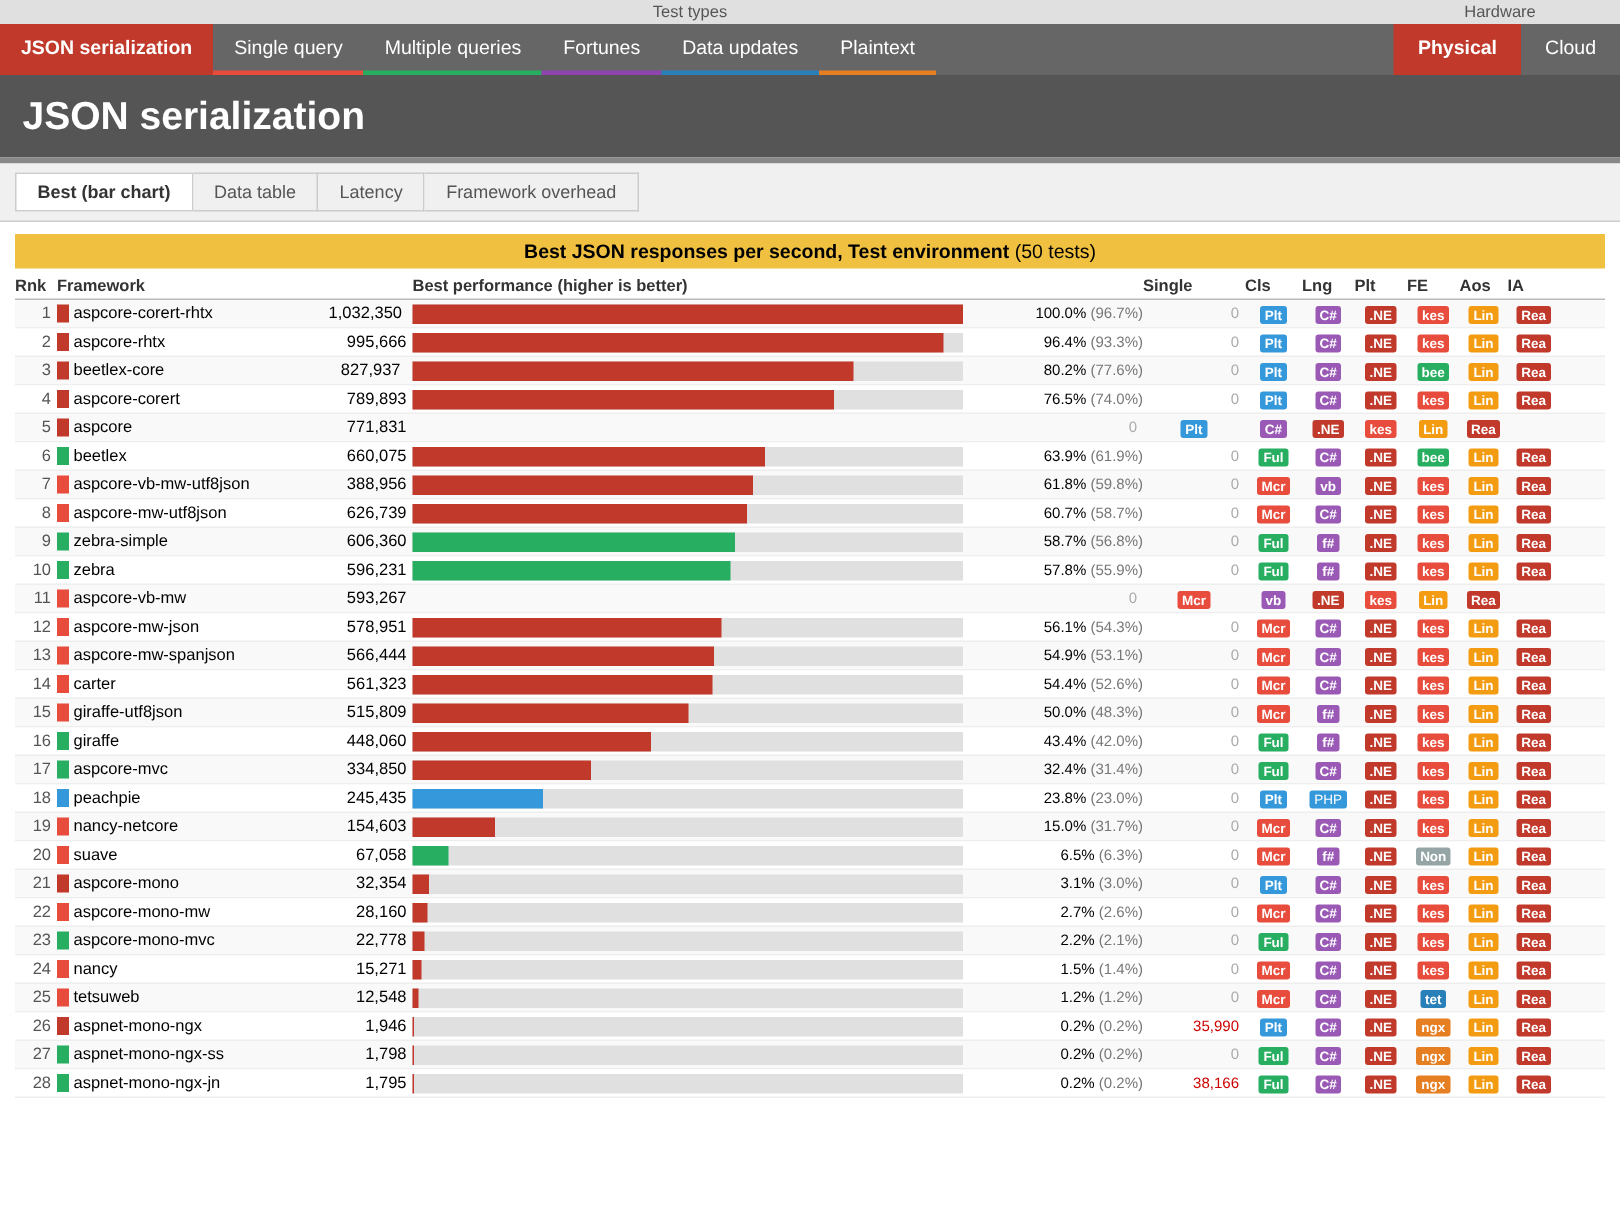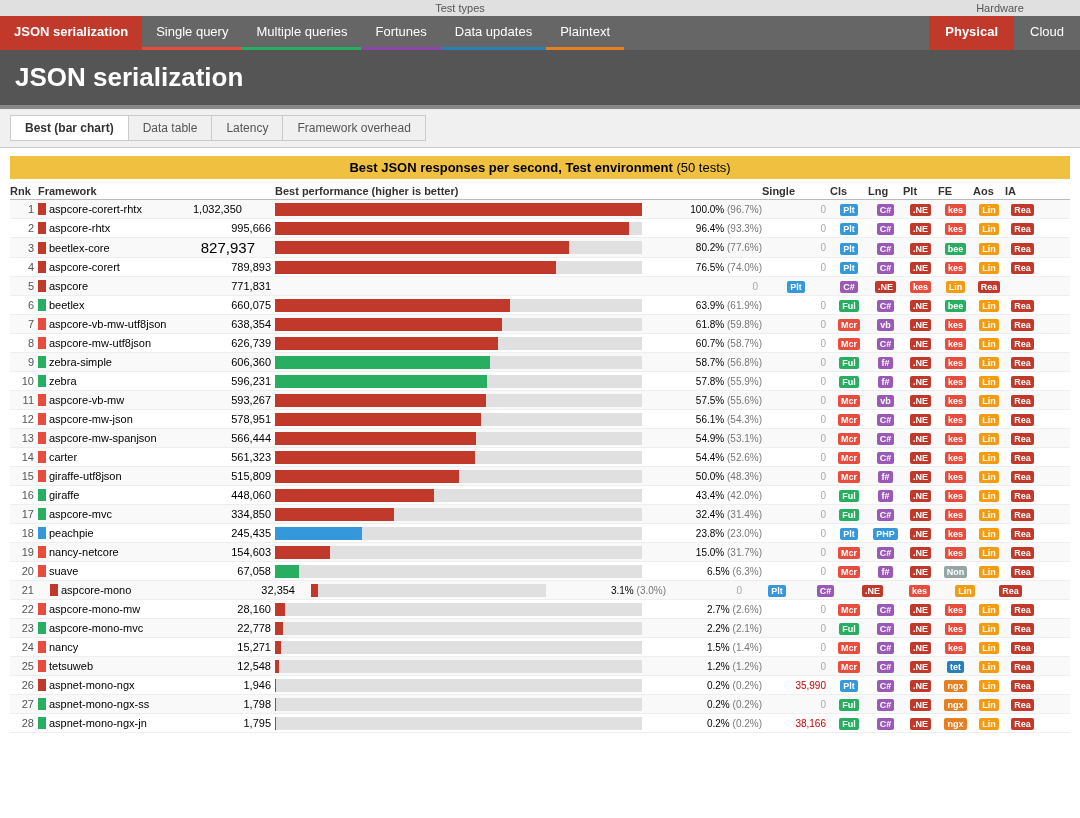--- a/index.html
+++ b/index.html
@@ -60,21 +60,21 @@
     <div></div>
   </div>
 
   <div id="data-rows">
       <div style="display: grid; grid-template-columns: 28px 155px 82px 1fr 68px 38px 35px 35px 35px 32px 35px 30px; align-items: center; background: rgb(249, 249, 249); border-bottom: 1px solid rgb(238, 238, 238); min-height: 19px; padding: 1px 0px;">
     <div style="text-align:right;padding-right:4px;font-size:11px;color:#555;">1</div>
     <div style="display:flex;align-items:center;font-size:11px;">
       <span style="width:8px;height:12px;background:#c0392b;display:inline-block;margin-right:3px;flex-shrink:0;"></span>
       <span>aspcore-corert-rhtx</span>
     </div>
-    <div style="text-align:left;padding-right:20px;font-size:11px;">1,032,350</div>
+    <div style="text-align:right;padding-right:7px;font-size:11px;">1,032,350</div>
     <div style="position:relative;height:13px;padding-right:120px;">
       <div style="width:100%;height:100%;background:#e0e0e0;position:relative;">
         <div style="width:100%;height:100%;background:#c0392b;position:absolute;top:0;left:0;"></div>
       </div>
       <span style="position:absolute;right:0;top:1px;font-size:10px;white-space:nowrap;">100.0% <span style="color:#777;">(96.7%)</span></span>
     </div>
     <div style="text-align:right;padding-right:4px;font-size:10px;color:#aaa;">0</div>
     <div style="text-align:center;"><span style="font-size:9px;padding:1px 3px;border-radius:2px;font-weight:bold;background:#3498db;color:#fff">Plt</span></div>
     <div style="text-align:center;"><span style="font-size:9px;padding:1px 3px;border-radius:2px;font-weight:bold;background:#9b59b6;color:#fff">C#</span></div>
     <div style="text-align:center;"><span style="font-size:9px;padding:1px 3px;border-radius:2px;font-weight:bold;background:#c0392b;color:#fff">.NE</span></div>
@@ -104,21 +104,21 @@
     <div style="text-align:center;"><span style="font-size:9px;padding:1px 3px;border-radius:2px;font-weight:bold;background:#f39c12;color:#fff">Lin</span></div>
     <div style="text-align:center;"><span style="font-size:9px;padding:1px 3px;border-radius:2px;font-weight:bold;background:#c0392b;color:#fff">Rea</span></div>
     <div></div>
   </div>
       <div style="display: grid; grid-template-columns: 28px 155px 82px 1fr 68px 38px 35px 35px 35px 32px 35px 30px; align-items: center; background: rgb(249, 249, 249); border-bottom: 1px solid rgb(238, 238, 238); min-height: 19px; padding: 1px 0px;">
     <div style="text-align:right;padding-right:4px;font-size:11px;color:#555;">3</div>
     <div style="display:flex;align-items:center;font-size:11px;">
       <span style="width:8px;height:12px;background:#c0392b;display:inline-block;margin-right:3px;flex-shrink:0;"></span>
       <span>beetlex-core</span>
     </div>
-    <div style="text-align:right;padding-right:20px;font-size:15px;">827,937</div>
+    <div style="text-align:right;padding-right:8px;font-size:11px;">827,937</div>
     <div style="position:relative;height:13px;padding-right:120px;">
       <div style="width:100%;height:100%;background:#e0e0e0;position:relative;">
         <div style="width:80.2%;height:100%;background:#c0392b;position:absolute;top:0;left:0;"></div>
       </div>
       <span style="position:absolute;right:0;top:1px;font-size:10px;white-space:nowrap;">80.2% <span style="color:#777;">(77.6%)</span></span>
     </div>
     <div style="text-align:right;padding-right:4px;font-size:10px;color:#aaa;">0</div>
     <div style="text-align:center;"><span style="font-size:9px;padding:1px 3px;border-radius:2px;font-weight:bold;background:#3498db;color:#fff">Plt</span></div>
     <div style="text-align:center;"><span style="font-size:9px;padding:1px 3px;border-radius:2px;font-weight:bold;background:#9b59b6;color:#fff">C#</span></div>
     <div style="text-align:center;"><span style="font-size:9px;padding:1px 3px;border-radius:2px;font-weight:bold;background:#c0392b;color:#fff">.NE</span></div>
@@ -186,21 +186,21 @@
     <div style="text-align:center;"><span style="font-size:9px;padding:1px 3px;border-radius:2px;font-weight:bold;background:#f39c12;color:#fff">Lin</span></div>
     <div style="text-align:center;"><span style="font-size:9px;padding:1px 3px;border-radius:2px;font-weight:bold;background:#c0392b;color:#fff">Rea</span></div>
     <div></div>
   </div>
       <div style="display: grid; grid-template-columns: 28px 155px 82px 1fr 68px 38px 35px 35px 35px 32px 35px 30px; align-items: center; background: rgb(249, 249, 249); border-bottom: 1px solid rgb(238, 238, 238); min-height: 19px; padding: 1px 0px;">
     <div style="text-align:right;padding-right:4px;font-size:11px;color:#555;">7</div>
     <div style="display:flex;align-items:center;font-size:11px;">
       <span style="width:8px;height:12px;background:#e74c3c;display:inline-block;margin-right:3px;flex-shrink:0;"></span>
       <span>aspcore-vb-mw-utf8json</span>
     </div>
-    <div style="text-align:right;padding-right:4px;font-size:11px;">638,354</div>
+    <div style="text-align:right;padding-right:4px;font-size:11px;">388,956</div>
     <div style="position:relative;height:13px;padding-right:120px;">
       <div style="width:100%;height:100%;background:#e0e0e0;position:relative;">
         <div style="width:61.8%;height:100%;background:#c0392b;position:absolute;top:0;left:0;"></div>
       </div>
       <span style="position:absolute;right:0;top:1px;font-size:10px;white-space:nowrap;">61.8% <span style="color:#777;">(59.8%)</span></span>
     </div>
     <div style="text-align:right;padding-right:4px;font-size:10px;color:#aaa;">0</div>
     <div style="text-align:center;"><span style="font-size:9px;padding:1px 3px;border-radius:2px;font-weight:bold;background:#e74c3c;color:#fff">Mcr</span></div>
     <div style="text-align:center;"><span style="font-size:9px;padding:1px 3px;border-radius:2px;font-weight:bold;background:#9b59b6;color:#fff">vb</span></div>
     <div style="text-align:center;"><span style="font-size:9px;padding:1px 3px;border-radius:2px;font-weight:bold;background:#c0392b;color:#fff">.NE</span></div>
@@ -275,26 +275,20 @@
     <div style="text-align:center;"><span style="font-size:9px;padding:1px 3px;border-radius:2px;font-weight:bold;background:#c0392b;color:#fff">Rea</span></div>
     <div></div>
   </div>
       <div style="display: grid; grid-template-columns: 28px 155px 82px 1fr 68px 38px 35px 35px 35px 32px 35px 30px; align-items: center; background: rgb(249, 249, 249); border-bottom: 1px solid rgb(238, 238, 238); min-height: 19px; padding: 1px 0px;">
     <div style="text-align:right;padding-right:4px;font-size:11px;color:#555;">11</div>
     <div style="display:flex;align-items:center;font-size:11px;">
       <span style="width:8px;height:12px;background:#e74c3c;display:inline-block;margin-right:3px;flex-shrink:0;"></span>
       <span>aspcore-vb-mw</span>
     </div>
     <div style="text-align:right;padding-right:4px;font-size:11px;">593,267</div>
-    <div style="position:relative;height:13px;padding-right:120px;">
-      <div style="width:100%;height:100%;background:#e0e0e0;position:relative;">
-        <div style="width:57.5%;height:100%;background:#c0392b;position:absolute;top:0;left:0;"></div>
-      </div>
-      <span style="position:absolute;right:0;top:1px;font-size:10px;white-space:nowrap;">57.5% <span style="color:#777;">(55.6%)</span></span>
-    </div>
     <div style="text-align:right;padding-right:4px;font-size:10px;color:#aaa;">0</div>
     <div style="text-align:center;"><span style="font-size:9px;padding:1px 3px;border-radius:2px;font-weight:bold;background:#e74c3c;color:#fff">Mcr</span></div>
     <div style="text-align:center;"><span style="font-size:9px;padding:1px 3px;border-radius:2px;font-weight:bold;background:#9b59b6;color:#fff">vb</span></div>
     <div style="text-align:center;"><span style="font-size:9px;padding:1px 3px;border-radius:2px;font-weight:bold;background:#c0392b;color:#fff">.NE</span></div>
     <div style="text-align:center;"><span style="font-size:9px;padding:1px 3px;border-radius:2px;font-weight:bold;background:#e74c3c;color:#fff">kes</span></div>
     <div style="text-align:center;"><span style="font-size:9px;padding:1px 3px;border-radius:2px;font-weight:bold;background:#f39c12;color:#fff">Lin</span></div>
     <div style="text-align:center;"><span style="font-size:9px;padding:1px 3px;border-radius:2px;font-weight:bold;background:#c0392b;color:#fff">Rea</span></div>
     <div></div>
   </div>
       <div style="display: grid; grid-template-columns: 28px 155px 82px 1fr 68px 38px 35px 35px 35px 32px 35px 30px; align-items: center; background: rgb(255, 255, 255); border-bottom: 1px solid rgb(238, 238, 238); min-height: 19px; padding: 1px 0px;">
@@ -437,21 +431,21 @@
     </div>
     <div style="text-align:right;padding-right:4px;font-size:11px;">245,435</div>
     <div style="position:relative;height:13px;padding-right:120px;">
       <div style="width:100%;height:100%;background:#e0e0e0;position:relative;">
         <div style="width:23.8%;height:100%;background:#3498db;position:absolute;top:0;left:0;"></div>
       </div>
       <span style="position:absolute;right:0;top:1px;font-size:10px;white-space:nowrap;">23.8% <span style="color:#777;">(23.0%)</span></span>
     </div>
     <div style="text-align:right;padding-right:4px;font-size:10px;color:#aaa;">0</div>
     <div style="text-align:center;"><span style="font-size:9px;padding:1px 3px;border-radius:2px;font-weight:bold;background:#3498db;color:#fff">Plt</span></div>
-    <div style="text-align:center;"><span style="font-size:9px;padding:1px 3px;border-radius:2px;font-weight:bold;background:#3498db;color:#fff">PHP</span></div>
+    <div style="text-align:center;"><span style="font-size:9px;padding:1px 3px;border-radius:2px;font-weight:normal;background:#3498db;color:#fff">PHP</span></div>
     <div style="text-align:center;"><span style="font-size:9px;padding:1px 3px;border-radius:2px;font-weight:bold;background:#c0392b;color:#fff">.NE</span></div>
     <div style="text-align:center;"><span style="font-size:9px;padding:1px 3px;border-radius:2px;font-weight:bold;background:#e74c3c;color:#fff">kes</span></div>
     <div style="text-align:center;"><span style="font-size:9px;padding:1px 3px;border-radius:2px;font-weight:bold;background:#f39c12;color:#fff">Lin</span></div>
     <div style="text-align:center;"><span style="font-size:9px;padding:1px 3px;border-radius:2px;font-weight:bold;background:#c0392b;color:#fff">Rea</span></div>
     <div></div>
   </div>
       <div style="display: grid; grid-template-columns: 28px 155px 82px 1fr 68px 38px 35px 35px 35px 32px 35px 30px; align-items: center; background: rgb(249, 249, 249); border-bottom: 1px solid rgb(238, 238, 238); min-height: 19px; padding: 1px 0px;">
     <div style="text-align:right;padding-right:4px;font-size:11px;color:#555;">19</div>
     <div style="display:flex;align-items:center;font-size:11px;">
       <span style="width:8px;height:12px;background:#e74c3c;display:inline-block;margin-right:3px;flex-shrink:0;"></span>
@@ -488,21 +482,21 @@
     </div>
     <div style="text-align:right;padding-right:4px;font-size:10px;color:#aaa;">0</div>
     <div style="text-align:center;"><span style="font-size:9px;padding:1px 3px;border-radius:2px;font-weight:bold;background:#e74c3c;color:#fff">Mcr</span></div>
     <div style="text-align:center;"><span style="font-size:9px;padding:1px 3px;border-radius:2px;font-weight:bold;background:#9b59b6;color:#fff">f#</span></div>
     <div style="text-align:center;"><span style="font-size:9px;padding:1px 3px;border-radius:2px;font-weight:bold;background:#c0392b;color:#fff">.NE</span></div>
     <div style="text-align:center;"><span style="font-size:9px;padding:1px 3px;border-radius:2px;font-weight:bold;background:#95a5a6;color:#fff">Non</span></div>
     <div style="text-align:center;"><span style="font-size:9px;padding:1px 3px;border-radius:2px;font-weight:bold;background:#f39c12;color:#fff">Lin</span></div>
     <div style="text-align:center;"><span style="font-size:9px;padding:1px 3px;border-radius:2px;font-weight:bold;background:#c0392b;color:#fff">Rea</span></div>
     <div></div>
   </div>
-      <div style="display: grid; grid-template-columns: 28px 155px 82px 1fr 68px 38px 35px 35px 35px 32px 35px 30px; align-items: center; background: rgb(249, 249, 249); border-bottom: 1px solid rgb(238, 238, 238); min-height: 19px; padding: 1px 0px; gap: 12px;">
+      <div style="display: grid; grid-template-columns: 28px 155px 82px 1fr 68px 38px 35px 35px 35px 32px 35px 30px; align-items: center; background: rgb(249, 249, 249); border-bottom: 1px solid rgb(238, 238, 238); min-height: 19px; padding: 1px 0px;">
     <div style="text-align:right;padding-right:4px;font-size:11px;color:#555;">21</div>
     <div style="display:flex;align-items:center;font-size:11px;">
       <span style="width:8px;height:12px;background:#c0392b;display:inline-block;margin-right:3px;flex-shrink:0;"></span>
       <span>aspcore-mono</span>
     </div>
     <div style="text-align:right;padding-right:4px;font-size:11px;">32,354</div>
     <div style="position:relative;height:13px;padding-right:120px;">
       <div style="width:100%;height:100%;background:#e0e0e0;position:relative;">
         <div style="width:3.1%;height:100%;background:#c0392b;position:absolute;top:0;left:0;"></div>
       </div>

